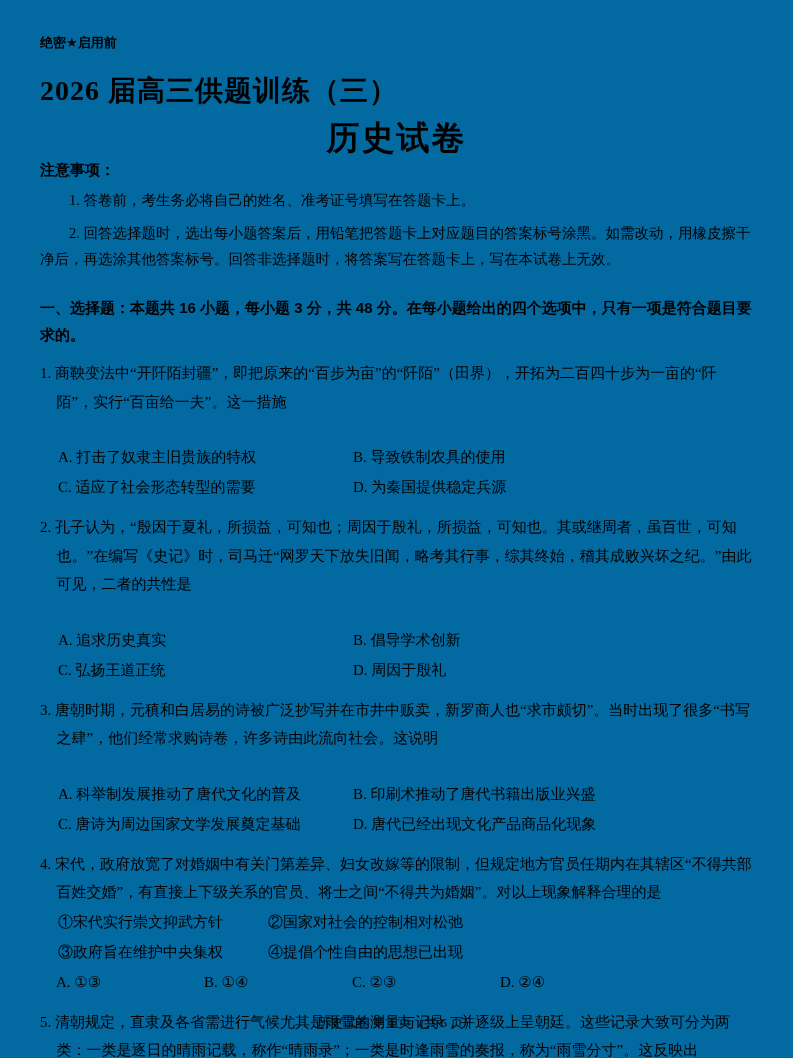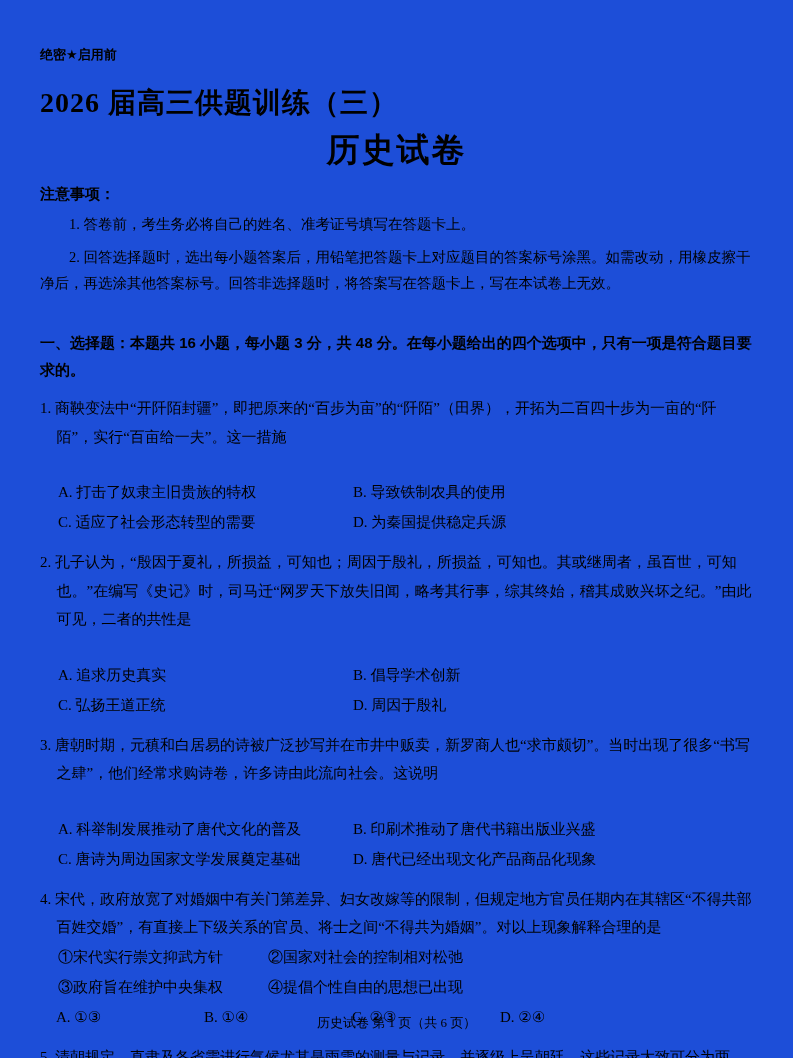--- a/index.html
+++ b/index.html
@@ -3,23 +3,23 @@
 <meta charset="utf-8">
 <style>
   html, body {
     margin: 0;
     padding: 0;
     background: #ffffff;
   }
   .page {
     width: 793px;
     height: 1058px;
-    background: #1d4ed8;
+    background: #0369a1;
     box-sizing: border-box;
-    padding: 46px 40px 0 40px;
+    padding: 34px 40px 0 40px;
     position: relative;
     font-family: "Liberation Serif", "DejaVu Serif", serif;
     color: #000000;
     overflow: hidden;
   }
   .classification {
     font-size: 13px;
     font-weight: bold;
     font-family: "Liberation Sans", "DejaVu Sans", sans-serif;
   }
@@ -31,37 +31,36 @@
     letter-spacing: 1px;
   }
   .subtitle {
     font-size: 33px;
     font-weight: bold;
     text-align: center;
     margin: 6px 0 0 0;
     letter-spacing: 2px;
   }
   .notices {
-    margin-top: 12px;
   }
   .notices-heading {
     font-size: 15px;
     font-weight: bold;
     font-family: "Liberation Sans", "DejaVu Sans", sans-serif;
   }
   .notice-item {
     font-size: 14.5px;
     line-height: 1.8;
     margin: 7px 0;
     text-indent: 2em;
   }
   .section-heading {
     font-size: 15px;
     font-weight: bold;
-    margin-top: 33px;
+    margin-top: 22px;
     line-height: 1.8;
     font-family: "Liberation Sans", "DejaVu Sans", sans-serif;
   }
   .question {
     margin-top: 11px;
     font-size: 15px;
   }
   .stem {
     line-height: 1.9;
     padding-left: 1.1em;

